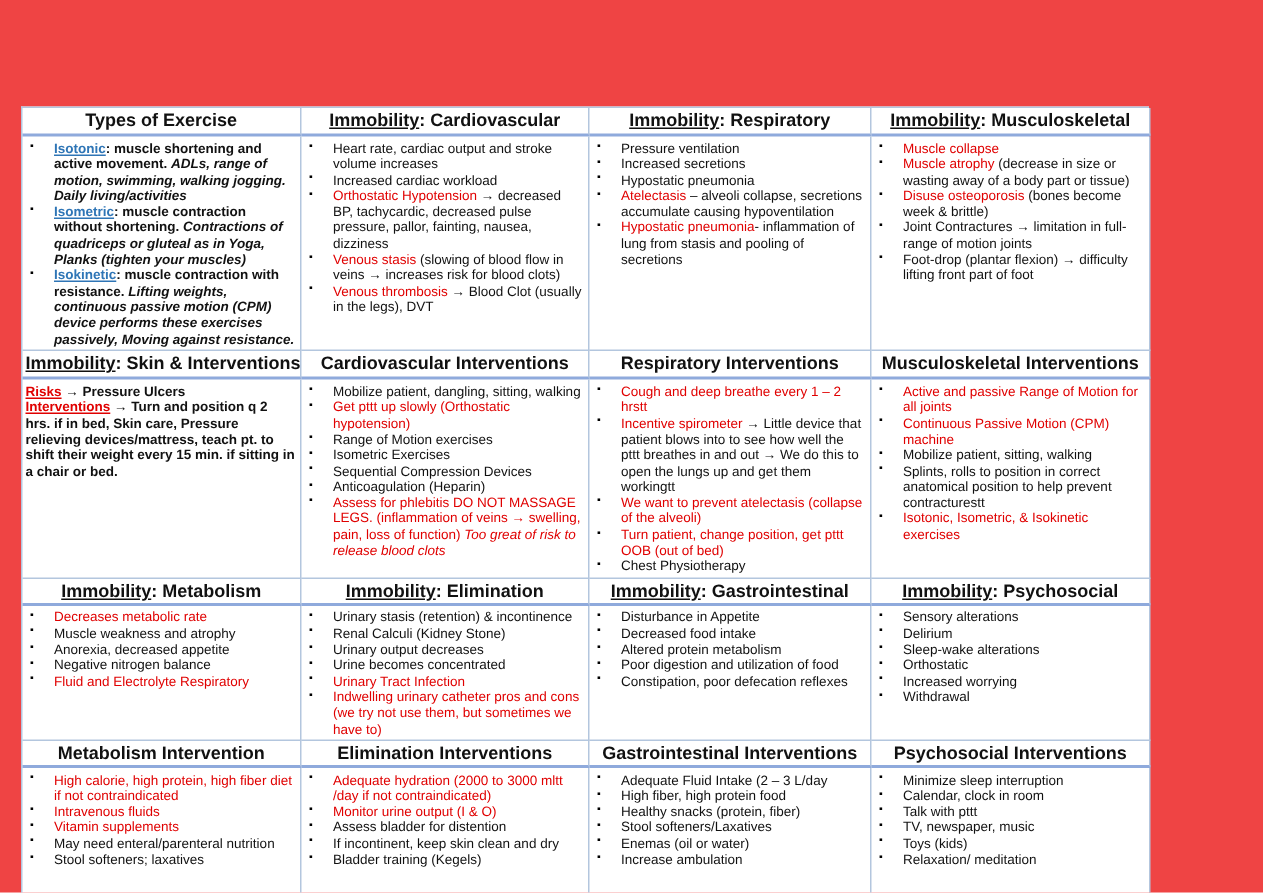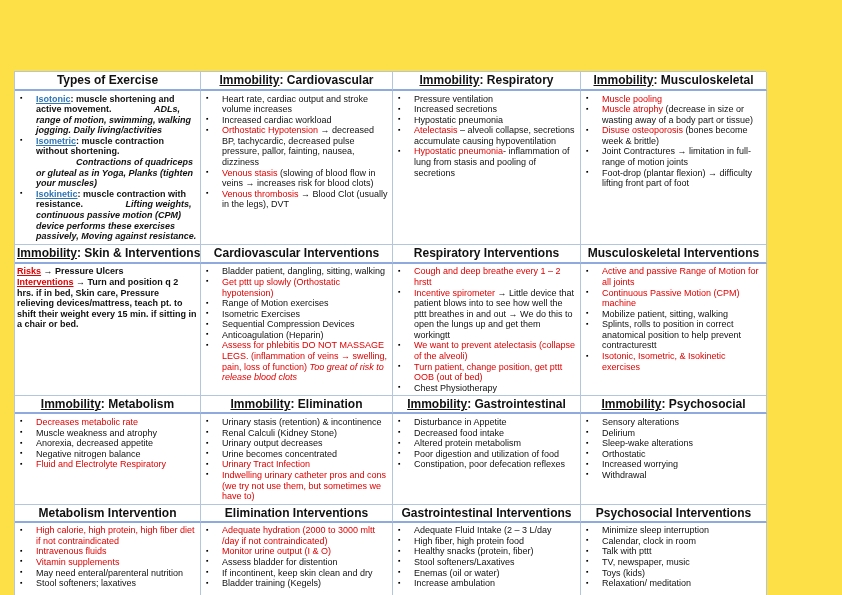--- a/index.html
+++ b/index.html
@@ -1,21 +1,21 @@
 <!DOCTYPE html>
 <html style="--red: #e00000; --link: #2e75b6; --line: #b3c6de; --line2: #8faadc;"><head>
 <meta charset="utf-8">
 <style>
   :root{
     --red:#e00000; --link:#2e75b6; --line:#b3c6de; --line2:#8faadc; --ink:#111;
   }
   *{box-sizing:border-box;}
   html,body{margin:0;padding:0;}
   body{width:842px;height:595px;background:#ffffff;font-family:"Liberation Sans",sans-serif;color:var(--ink);}
-  .sheet{position:relative;width:842px;height:595px;background:#fde047;overflow:hidden;}
+  .sheet{position:relative;width:842px;height:595px;background:#ef4444;overflow:hidden;}
   .grid{
     position:absolute;left:14px;top:71px;width:752px;
     display:grid;
     grid-template-columns:186px 192px 188px 186px;
     grid-template-rows:19px minmax(139px,auto) 19px minmax(105px,auto) 18px minmax(83px,auto) 18px minmax(107px,auto);
     border-top:1px solid var(--line);
     border-left:1px solid var(--line);
     background:#fff;
   }
   .cell{border-right:1px solid var(--line);overflow:hidden;}
@@ -30,21 +30,21 @@
     border-bottom:1px solid var(--line);
     font-size:9px;line-height:10.6px;
     padding:2.5px 3px 2px 0;
   }
   .content-cell.bold-body{font-weight:bold;}
   .item{position:relative;padding-left:21px;}
   .item .bullet{position:absolute;left:5px;top:-0.5px;font-size:7px;color:#000;}
   .para{padding-left:2px;}
   .s-k{}
   .s-kb{font-weight:bold;}
-  .s-kbi{font-weight:bold;font-style:italic;margin-left:40px;}
+  .s-kbi{font-weight:bold;font-style:italic;}
   .s-r{color:var(--red);}
   .s-ri{color:var(--red);font-style:italic;}
   .s-ru{color:var(--red);}
   .s-rub{color:var(--red);text-decoration:underline;font-weight:bold;}
   .s-bu{color:var(--link);text-decoration:underline;font-weight:bold;cursor:pointer;}
 </style>
 </head>
 <body style="background: rgb(255, 255, 255);">
 
 <div class="sheet">
@@ -66,36 +66,36 @@
         <div class="item"><span class="bullet">▪</span><span class="s-ru">Venous thrombosis</span><span class="s-k"> → Blood Clot (usually in the legs), DVT</span></div>
       </div>
       <div class="cell content-cell">
         <div class="item"><span class="bullet">▪</span><span class="s-k">Pressure ventilation</span></div>
         <div class="item"><span class="bullet">▪</span><span class="s-k">Increased secretions</span></div>
         <div class="item"><span class="bullet">▪</span><span class="s-k">Hypostatic pneumonia</span></div>
         <div class="item"><span class="bullet">▪</span><span class="s-ru">Atelectasis</span><span class="s-k"> – alveoli collapse, secretions accumulate causing hypoventilation</span></div>
         <div class="item"><span class="bullet">▪</span><span class="s-ru">Hypostatic pneumonia</span><span class="s-k">- inflammation of lung from stasis and pooling of secretions</span></div>
       </div>
       <div class="cell content-cell">
-        <div class="item"><span class="bullet">▪</span><span class="s-r">Muscle pooling</span></div>
+        <div class="item"><span class="bullet">▪</span><span class="s-r">Muscle collapse</span></div>
         <div class="item"><span class="bullet">▪</span><span class="s-r">Muscle atrophy</span><span class="s-k"> (decrease in size or wasting away of a body part or tissue)</span></div>
         <div class="item"><span class="bullet">▪</span><span class="s-r">Disuse osteoporosis </span><span class="s-k">(bones become week &amp; brittle)</span></div>
         <div class="item"><span class="bullet">▪</span><span class="s-k">Joint Contractures → limitation in full-range of motion joints</span></div>
         <div class="item"><span class="bullet">▪</span><span class="s-k">Foot-drop (plantar flexion) → difficulty lifting front part of foot</span></div>
       </div>
       <div class="cell header-cell left"><span class="hu">Immobility</span><span class="">: Skin &amp; Interventions</span></div>
       <div class="cell header-cell"><span class="">Cardiovascular Interventions</span></div>
       <div class="cell header-cell"><span class="">Respiratory Interventions</span></div>
       <div class="cell header-cell"><span class="">Musculoskeletal Interventions</span></div>
       <div class="cell content-cell bold-body">
         <div class="para"><span class="s-rub">Risks</span><span class="s-kb"> → Pressure Ulcers</span></div>
         <div class="para"><span class="s-rub">Interventions</span><span class="s-kb"> → Turn and position q 2 hrs. if in bed, Skin care, Pressure relieving devices/mattress, teach pt. to shift their weight every 15 min. if sitting in a chair or bed.</span></div>
       </div>
       <div class="cell content-cell">
-        <div class="item"><span class="bullet">▪</span><span class="s-k">Bladder patient, dangling, sitting, walking</span></div>
+        <div class="item"><span class="bullet">▪</span><span class="s-k">Mobilize patient, dangling, sitting, walking</span></div>
         <div class="item"><span class="bullet">▪</span><span class="s-r">Get pttt up slowly (Orthostatic hypotension)</span></div>
         <div class="item"><span class="bullet">▪</span><span class="s-k">Range of Motion exercises</span></div>
         <div class="item"><span class="bullet">▪</span><span class="s-k">Isometric Exercises</span></div>
         <div class="item"><span class="bullet">▪</span><span class="s-k">Sequential Compression Devices</span></div>
         <div class="item"><span class="bullet">▪</span><span class="s-k">Anticoagulation (Heparin)</span></div>
         <div class="item"><span class="bullet">▪</span><span class="s-r">Assess for phlebitis </span><span class="s-ru">DO NOT MASSAGE LEGS.</span><span class="s-r"> (inflammation of veins → swelling, pain, loss of function) </span><span class="s-ri">Too great of risk to release blood clots</span></div>
       </div>
       <div class="cell content-cell">
         <div class="item"><span class="bullet">▪</span><span class="s-r">Cough and deep breathe every 1 – 2 hrstt</span></div>
         <div class="item"><span class="bullet">▪</span><span class="s-r">Incentive spirometer</span><span class="s-k"> → Little device that patient blows into to see how well the pttt breathes in and out → We do this to open the lungs up and get them workingtt</span></div>

